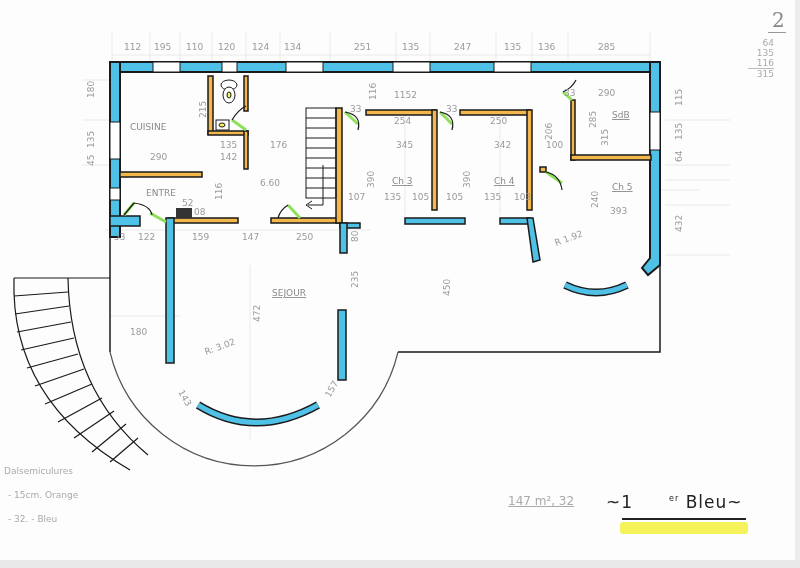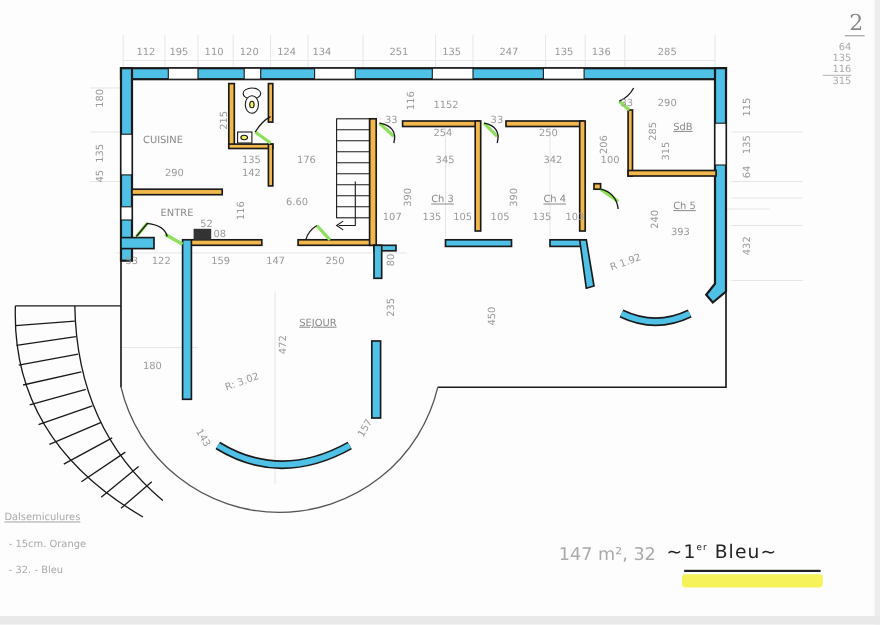--- a/index.html
+++ b/index.html
@@ -6,21 +6,21 @@
   body { width:800px; height:568px; background:#ffffff; position:relative; overflow:hidden;
          font-family: "Liberation Sans", sans-serif; }
   .sheet { position:absolute; left:0; top:0; width:800px; height:568px; background:#fdfdfd; }
   .bottom-strip { position:absolute; left:0; top:560px; width:800px; height:8px; background:#e9e9ea; }
   .right-strip { position:absolute; left:795px; top:0; width:5px; height:568px; background:#ededed; }
   svg { position:absolute; left:0; top:0; }
   .dim { font-family: "DejaVu Sans", sans-serif; font-size:9px; fill:#9a9a9a; }
   .lbl { font-family: "DejaVu Sans", sans-serif; font-size:9px; fill:#8a8a8a; }
   .title-text { position:absolute; left:606px; top:492px; font-family:"DejaVu Sans", sans-serif;
                 font-size:17px; color:#222; letter-spacing:1px; }
-  .title-text sup { font-size:8px; }
+  .title-text sup { font-size:8px;margin-left:36px; }
   .hl { position:absolute; left:620px; top:522px; width:128px; height:12px; background:#f6f35a; border-radius:3px; }
   .ul { position:absolute; left:622px; top:518px; width:124px; height:2px; background:#222; }
   .note { position:absolute; font-family:"DejaVu Sans", sans-serif; font-size:9px; color:#aaa; }
   .pagenum { position:absolute; left:772px; top:8px; font-family:"DejaVu Serif", serif; font-size:20px; color:#888; }
   .pagenum-ul { position:absolute; left:768px; top:32px; width:18px; height:1px; background:#999; }
 </style>
 </head>
 <body>
 
 <div class="sheet"></div>
@@ -283,21 +283,21 @@
   </g>
 </svg>
 
 <div class="note" style="left:748px;top:38px;line-height:10px;text-align:right;width:26px;">
   <div>64</div>
   <div>135</div>
   <div>116</div>
   <div style="border-top:1px solid #bbb">315</div>
 </div>
 
-<div class="note" style="left:4px;top:466px;text-decoration:underline;">Dalsemiculures</div>
+<div class="note" style="left:4px;top:466px;">Dalsemiculures</div>
 <div class="note" style="left:8px;top:490px;text-align:center;">- 15cm. Orange</div>
 <div class="note" style="left:8px;top:514px;text-align:right;">- 32. - Bleu</div>
 
-<div class="note" style="left:508px;top:494px;font-size:16px;color:#aaa;">147 m², 32</div>
+<div class="note" style="left:508px;top:494px;font-size:12px;color:#aaa;text-decoration:underline;">147 m², 32</div>
 
 <div class="hl"></div>
 <div class="ul"></div>
 <div class="title-text">~<span>1</span><sup>er</sup> <span>Bleu</span>~</div>
 
 </body></html>

